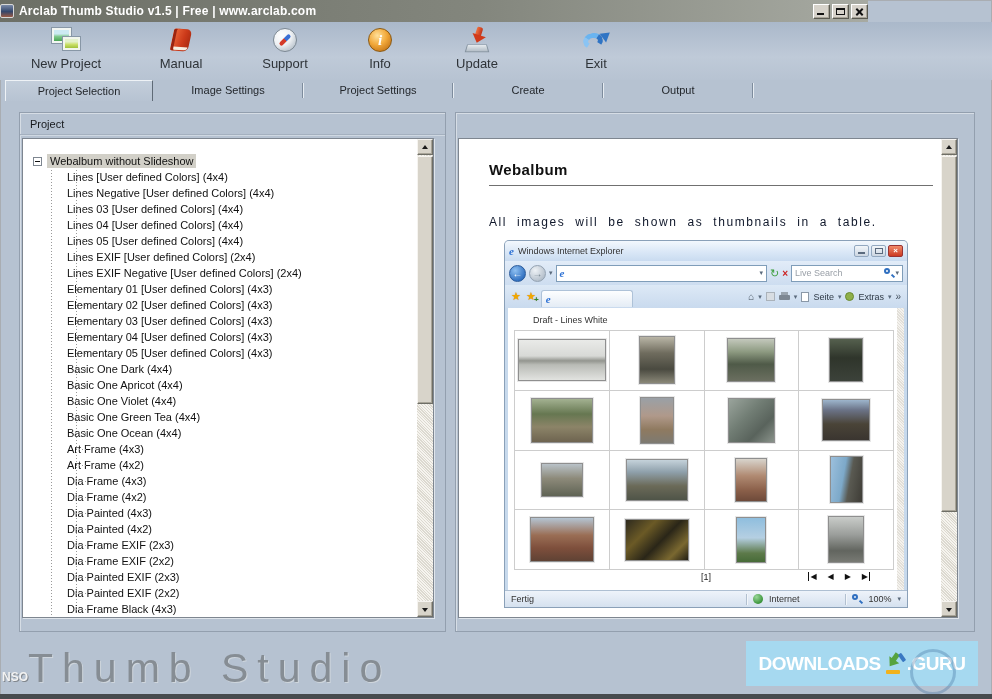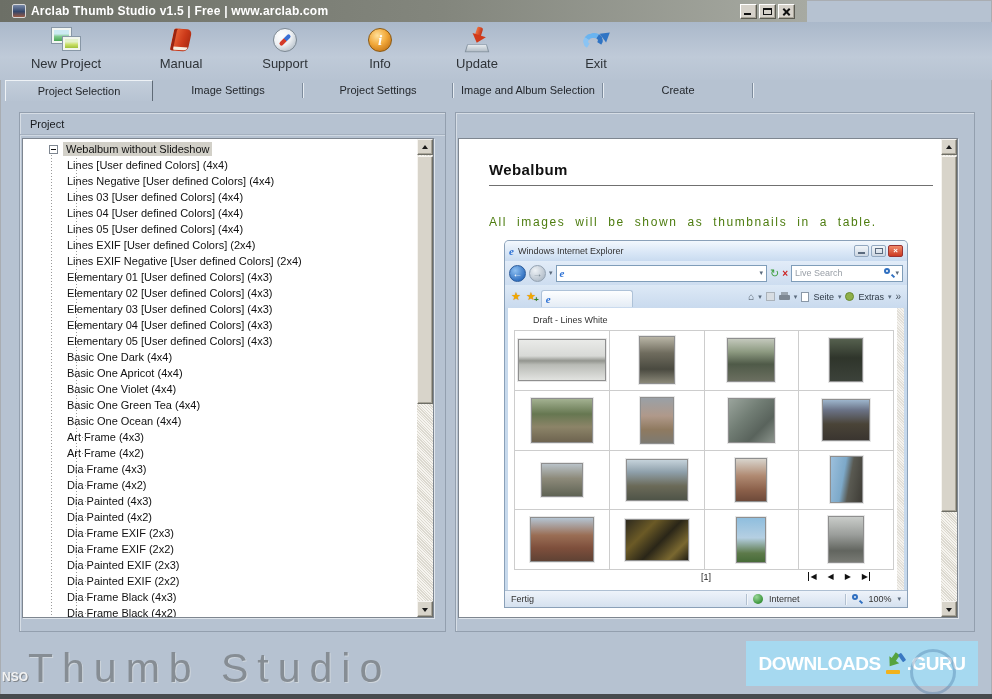--- a/index.html
+++ b/index.html
@@ -1,22 +1,22 @@
 <!DOCTYPE html>
 <html><head>
 <meta charset="utf-8">
 <style>
   * { margin:0; padding:0; box-sizing:border-box; }
   body { font-family:"Liberation Sans", sans-serif; background:#888; }
   .window { position:relative; width:992px; height:699px; background:#b6c2d1; overflow:hidden; box-shadow: inset 0 0 0 1px #a9adb2; }
 
   
-  .titlebar { position:absolute; left:0; top:0; width:807px; height:22px;
+  .titlebar { position:absolute; left:0; top:0; width:868px; height:22px;
     background:linear-gradient(90deg,#6c6f66 0%,#83867d 55%,#a7aaa2 100%);
-    display:flex; align-items:center; padding:0 12px; }
+    display:flex; align-items:center; padding:0 0; }
   .app-icon { width:14px; height:14px; border:1px solid #d8d8d8; border-radius:2px;
     background:linear-gradient(180deg,#7a8aa8 0%,#33466b 55%,#9a5a44 100%); margin-right:5px; flex:none; }
   .title-text { color:#fff; font-size:12px; font-weight:bold; letter-spacing:.2px; }
   .win-controls { margin-left:auto; display:flex; gap:2px; }
   .win-btn { width:17px; height:15px; background:#d6d2ca;
     border:1px solid; border-color:#ffffff #5a5a52 #5a5a52 #ffffff;
     box-shadow:inset -1px -1px 0 #a8a498; position:relative; }
   .win-btn .g-min { position:absolute; left:3px; bottom:3px; width:7px; height:2px; background:#111; }
   .win-btn .g-max { position:absolute; left:3px; top:3px; width:9px; height:7px; border:1px solid #111; border-top-width:2px; }
   .win-btn .g-x1, .win-btn .g-x2 { position:absolute; left:3px; top:6px; width:9px; height:2px; background:#111; }
@@ -62,21 +62,21 @@
   .panel-caption { height:22px; line-height:22px; padding-left:10px; font-size:11px; color:#16191d; border-bottom:1px solid #a4b0bf; box-shadow:0 1px 0 #cfd8e2; }
   #project-panel { left:19px; width:427px; }
   #details-panel { left:455px; width:520px; }
 
   
   .listbox { position:absolute; left:2px; top:25px; width:412px; height:480px; background:#fff;
     border:1px solid #7e8690; box-shadow:1px 1px 0 #dfe5eb; overflow:hidden; }
   .tree { position:absolute; left:0; top:0; right:16px; bottom:0; overflow:hidden; font-size:11px; color:#111; }
   .tree-vline1 { position:absolute; left:28px; top:16px; bottom:0; width:1px; background-image:repeating-linear-gradient(180deg,#9a9a9a 0 1px,transparent 1px 3px); }
   .tree-vline2 { position:absolute; left:53px; top:16px; height:457px; width:1px; background-image:repeating-linear-gradient(180deg,#9a9a9a 0 1px,transparent 1px 3px); }
-  .tree-root-row { position:relative; height:16px; display:flex; align-items:center; padding-left:26px; margin-top:2px; }
+  .tree-root-row { position:relative; height:16px; display:flex; align-items:center; padding-left:10px; margin-top:14px; }
   .expander { width:9px; height:9px; background:#fff; border:1px solid #7e8690; position:relative; margin-right:5px; flex:none; }
   .expander:after { content:""; position:absolute; left:1px; top:3px; width:5px; height:1px; background:#111; }
   .tree-root-label { background:#d2d0c8; padding:0 3px; line-height:14px; }
   .tree-row { position:relative; height:16px; display:flex; align-items:center; padding-left:44px; }
   .tree-row .stub { position:absolute; left:53px; top:8px; width:10px; height:1px;
     background-image:repeating-linear-gradient(90deg,#9a9a9a 0 1px,transparent 1px 3px); }
 
   
   .sb { position:absolute; right:0; top:0; width:16px; bottom:0;
     background-image:repeating-linear-gradient(45deg,#f6f4ef 0 1px,#dcd9d0 1px 2px); }
@@ -87,21 +87,21 @@
   .sb-btn .tri-down { position:absolute; left:4px; top:6px; width:0; height:0; border-left:3px solid transparent; border-right:3px solid transparent; border-top:4px solid #1a1a1a; }
   .sb-thumb { position:absolute; left:0; width:16px; background:#d8d4ca;
     border:1px solid; border-color:#f6f4f0 #6e6e66 #6e6e66 #f6f4f0; box-shadow:inset -1px -1px 0 #a8a498; }
 
   
   .doc { position:absolute; left:2px; top:25px; width:500px; height:480px; background:#fff;
     border:1px solid #7e8690; box-shadow:1px 1px 0 #dfe5eb; overflow:hidden;padding-left:14px; }
   .doc-inner { position:absolute; left:0; top:0; right:16px; bottom:0; }
   .doc-heading { position:absolute; left:30px; top:22px; font-size:15px; font-weight:bold; color:#111; letter-spacing:.4px; }
   .doc-rule { position:absolute; left:30px; right:8px; top:46px; border-top:1px solid #707070; }
-  .doc-desc { position:absolute; left:30px; top:76px; font-size:12px; color:#4d7c0f; letter-spacing:1.6px; word-spacing:5px; }
+  .doc-desc { position:absolute; left:30px; top:76px; font-size:12px; color:#0f172a; letter-spacing:1.6px; word-spacing:5px; }
 
   
   .ie { position:absolute; left:46px; top:102px; width:402px; height:366px; background:#c7d9ec;
     border-radius:4px 4px 0 0; box-shadow:0 0 0 1px #8aa0b8; font-size:9px; }
   .ie-title { height:20px; display:flex; align-items:center; padding:0 4px; gap:4px;
     background:linear-gradient(180deg,#f3f8fd 0%,#d8e6f6 60%,#c9dbf0 100%); border-radius:4px 4px 0 0; }
   .ie-e { color:#2a6fd4; font-family:"Liberation Serif",serif; font-style:italic; font-weight:bold; font-size:11px; line-height:10px; }
   .ie-title-text { font-weight:normal; color:#333; }
   .ie-title-btns { margin-left:auto; display:flex; gap:2px; }
   .ie-tb { width:15px; height:12px; border-radius:2px; border:1px solid #93a8c0; background:linear-gradient(180deg,#f2f6fa,#ccd6e2); position:relative; }
@@ -244,22 +244,22 @@
           </div>
         </div>
       <div class="tlabel">Exit</div>
     </div>
   </div>
 
   <div class="tabbar">
     <div class="tab active">Project Selection</div>
     <div class="tab inactive">Image Settings</div>
     <div class="tab inactive">Project Settings</div>
-    <div class="tab inactive">Image and Album Selection</div>
     <div class="tab inactive">Create</div>
+    <div class="tab inactive">Output</div>
     <div class="tab-filler"></div>
   </div>
 
   <div class="panel" id="project-panel">
     <div class="panel-caption">Project</div>
     <div class="listbox">
       <div class="tree">
         <div class="tree-vline1"></div>
         <div class="tree-vline2"></div>
         <div class="tree-root-row">

